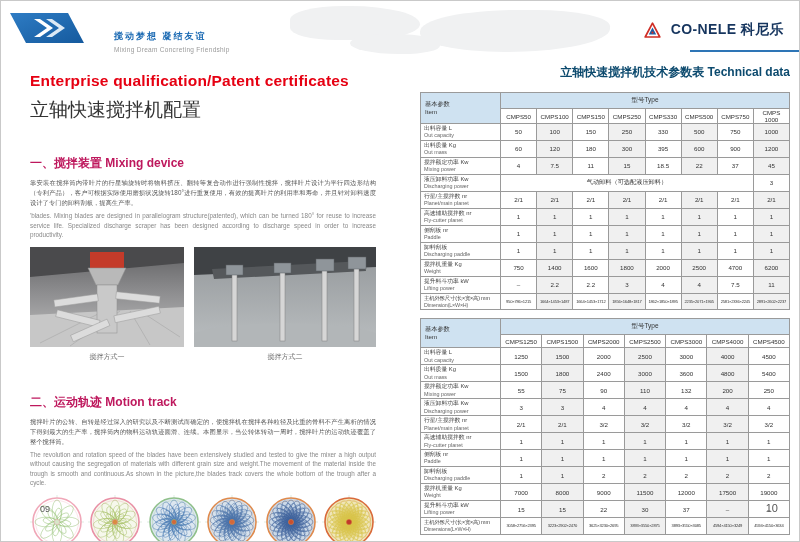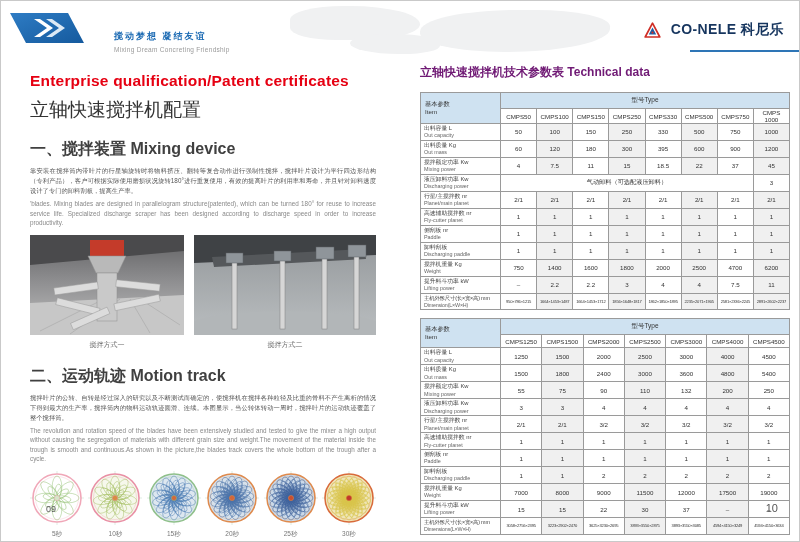--- a/index.html
+++ b/index.html
@@ -24,37 +24,37 @@
   .blob2 { left:420px; top:10px; width:190px; height:42px; border-radius:55% 42% 60% 48%; }
   .blob3 { left:350px; top:34px; width:90px;  height:20px; border-radius:50% 55% 45% 60%; }
   .brand { position:absolute; right:16px; top:21px; display:flex; align-items:center; gap:10px; z-index:2; }
   .brand-text { font-size:14px; font-weight:bold; color:#16355e; letter-spacing:0.4px; }
   .header-rule { position:absolute; right:0; top:50px; width:110px; height:2px; background:#2e75b6; }
 
   
   .left-col { position:absolute; left:30px; top:72px; width:346px; }
   .title-en { color:#e60012; font-size:15.5px; font-weight:bold; letter-spacing:0.2px; }
   .title-cn { color:#333; font-size:19px; margin-top:7px; }
-  .section-heading { color:#404040; font-size:16px; font-weight:bold; margin-top:16px; }
+  .section-heading { color:#be185d; font-size:12px; font-weight:bold; margin-top:32px; }
   .body-cn { font-size:6.3px; color:#555; line-height:1.6; margin-top:6px; text-align:justify; }
   .body-en { font-size:6.3px; color:#888; line-height:1.5; margin-top:3px; text-align:justify; }
   .photos { display:flex; gap:10px; margin-top:7px; }
   .photo-wrap { display:flex; flex-direction:column; }
   .photo { display:block; background:#888; }
   .photo-caption { text-align:center; font-size:7px; color:#666; margin-top:5px; }
   .spirals { display:flex; justify-content:space-between; margin-top:8px; }
   .spiral-cell { width:54px; text-align:center; }
   .spiral-caption { font-size:6.5px; color:#777; margin-top:1px; }
 
-  .page-num-left  { position:absolute; left:46px;  bottom:28px; font-size:9px; color:#555; }
+  .page-num-left  { position:absolute; left:40px;  bottom:28px; font-size:9px; color:#555; }
   .page-num-right { position:absolute; right:22px; bottom:28px; font-size:11px; color:#555; }
 
   
   .right-col { position:absolute; left:420px; top:60px; width:370px; }
-  .tech-title { text-align:left; color:#701a75; font-weight:bold; font-size:12px; margin-top:4px; }
+  .tech-title { text-align:right; color:#0c4a6e; font-weight:bold; font-size:12px; margin-top:4px; }
   .table-wrap1 { margin-top:11px; }
   .table-wrap2 { margin-top:8px; }
 
   table.spec-table { width:370px; border-collapse:collapse; table-layout:fixed; }
   .spec-table th, .spec-table td { border:1px solid #9a9a9a; text-align:center; padding:0 1px; overflow:hidden; }
   .spec-table th.item-head { width:80px; background:#cfe2f1; font-weight:normal; text-align:left; padding:2px 4px; }
   .item-head div { font-size:6.2px; color:#333; line-height:1.3; }
   .spec-table th.type-head { background:#cfe2f1; font-size:6.5px; font-weight:normal; color:#333; height:16px; }
   .spec-table th.model { font-size:6.2px; font-weight:normal; background:#fff; color:#333; height:13px; }
   .spec-table td { font-size:6.2px; color:#333; height:16px; }

